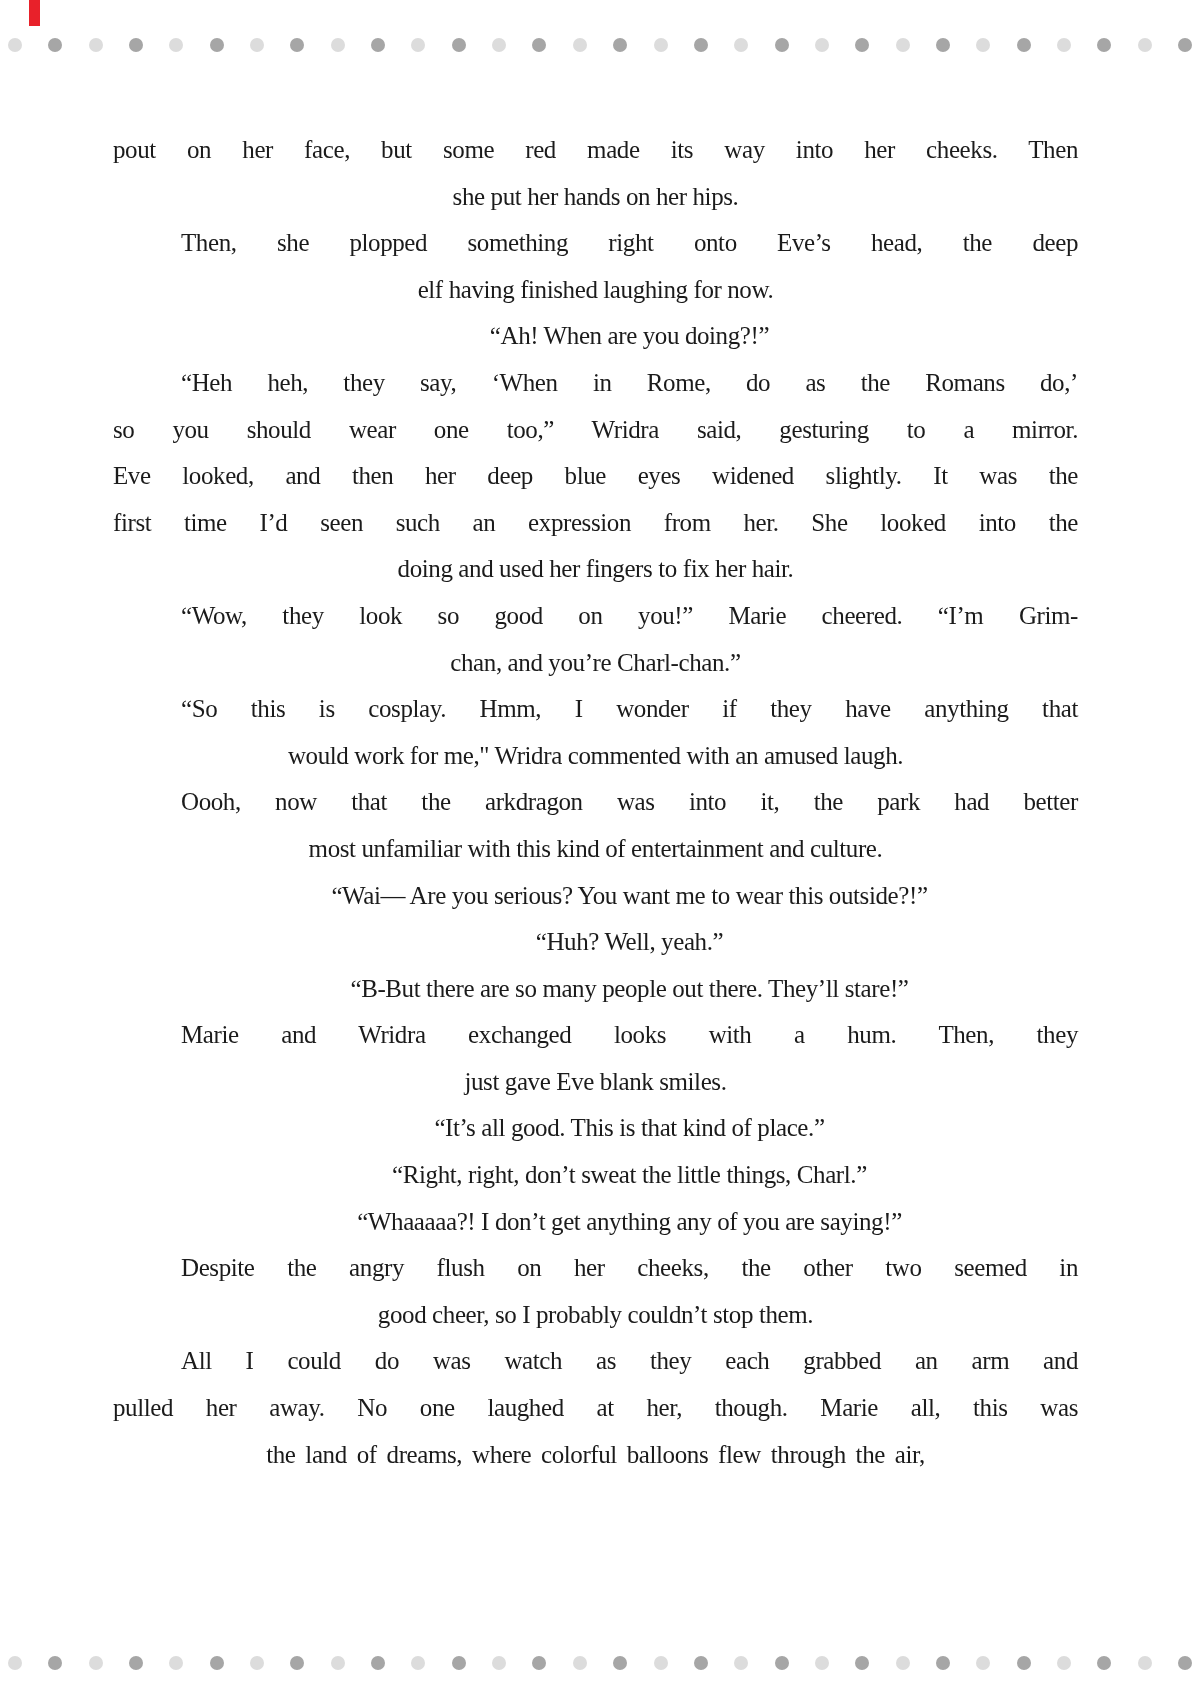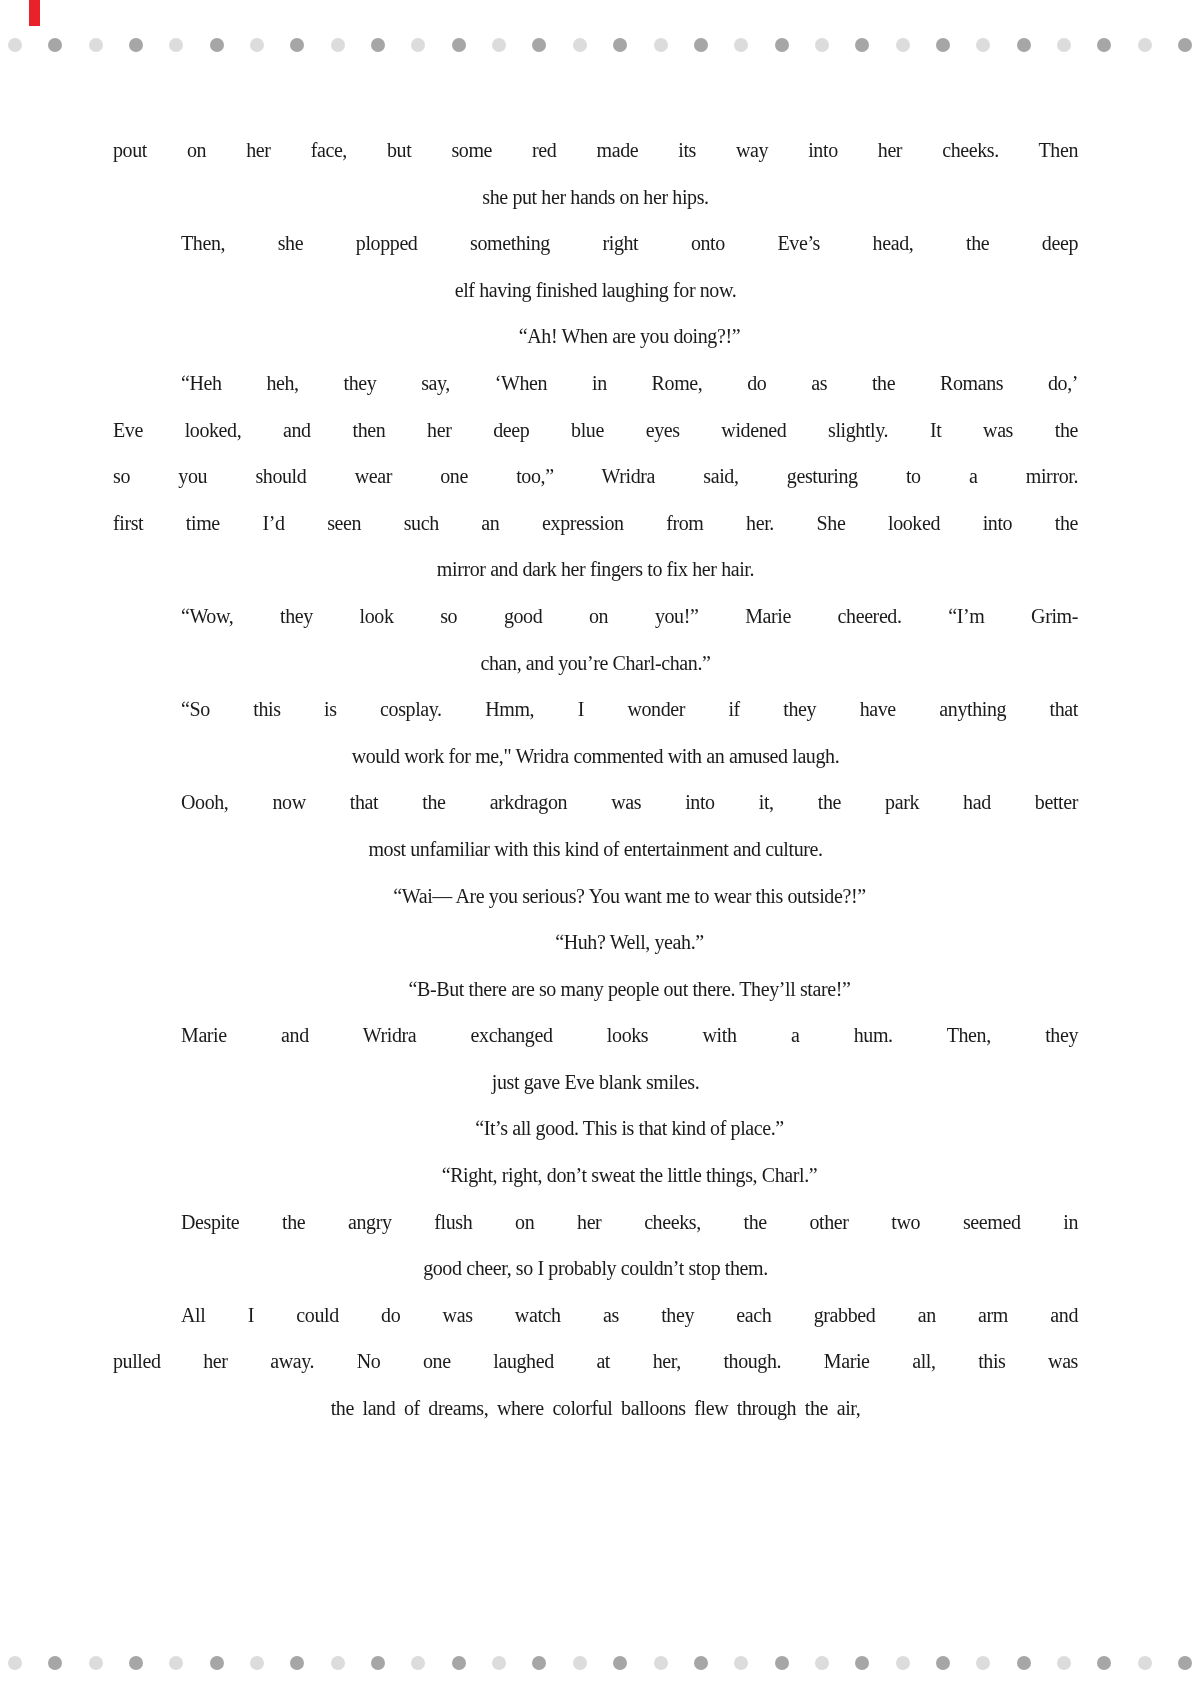--- a/index.html
+++ b/index.html
@@ -44,21 +44,21 @@
     border-radius: 50%;
     flex: 0 0 auto;
   }
   .dot.l { background: var(--dot-light, #dcdcdc); }
   .dot.d { background: var(--dot-dark, #a6a6a6); }
   .text-block {
     position: absolute;
     left: 113px;
     top: 127px;
     width: 965px;
-    font-size: 20px;
+    font-size: 25px;
     line-height: 46.6px;
     letter-spacing: -0.4px;
     color: var(--ink, #1b1b1b);
   }
   .line {
     min-height: 46.6px;
     text-align: justify;
   }
   .line.n {
     text-align: center;
@@ -111,37 +111,38 @@
       <span class="dot l"></span>
       <span class="dot d"></span>
     </div>
   <div class="text-block">
       <div class="line j">pout on her face, but some red made its way into her cheeks. Then</div>
       <div class="line n">she put her hands on her hips.</div>
       <div class="line j ind">Then, she plopped something right onto Eve’s head, the deep</div>
       <div class="line n">elf having finished laughing for now.</div>
       <div class="line n ind">“Ah! When are you doing?!”</div>
       <div class="line j ind">“Heh heh, they say, ‘When in Rome, do as the Romans do,’</div>
+      <div class="line j">so you should wear one too,” Wridra said, gesturing to a mirror.</div>
       <div class="line j">Eve looked, and then her deep blue eyes widened slightly. It was the</div>
-      <div class="line j">so you should wear one too,” Wridra said, gesturing to a mirror.</div>
       <div class="line j">first time I’d seen such an expression from her. She looked into the</div>
-      <div class="line n">mirror and dark her fingers to fix her hair.</div>
+      <div class="line n">doing and used her fingers to fix her hair.</div>
       <div class="line j ind">“Wow, they look so good on you!” Marie cheered. “I’m Grim-</div>
       <div class="line n">chan, and you’re Charl-chan.”</div>
       <div class="line j ind">“So this is cosplay. Hmm, I wonder if they have anything that</div>
       <div class="line n">would work for me," Wridra commented with an amused laugh.</div>
       <div class="line j ind">Oooh, now that the arkdragon was into it, the park had better</div>
       <div class="line n">most unfamiliar with this kind of entertainment and culture.</div>
       <div class="line n ind">“Wai— Are you serious? You want me to wear this outside?!”</div>
       <div class="line n ind">“Huh? Well, yeah.”</div>
       <div class="line n ind">“B-But there are so many people out there. They’ll stare!”</div>
       <div class="line j ind">Marie and Wridra exchanged looks with a hum. Then, they</div>
       <div class="line n">just gave Eve blank smiles.</div>
       <div class="line n ind">“It’s all good. This is that kind of place.”</div>
       <div class="line n ind">“Right, right, don’t sweat the little things, Charl.”</div>
+      <div class="line n ind">“Whaaaaa?! I don’t get anything any of you are saying!”</div>
       <div class="line j ind">Despite the angry flush on her cheeks, the other two seemed in</div>
       <div class="line n">good cheer, so I probably couldn’t stop them.</div>
       <div class="line j ind">All I could do was watch as they each grabbed an arm and</div>
       <div class="line j">pulled her away. No one laughed at her, though. Marie all, this was</div>
       <div class="line n w">the land of dreams, where colorful balloons flew through the air,</div>
     </div>
   <div class="dot-row bottom">
       <span class="dot l"></span>
       <span class="dot d"></span>
       <span class="dot l"></span>

